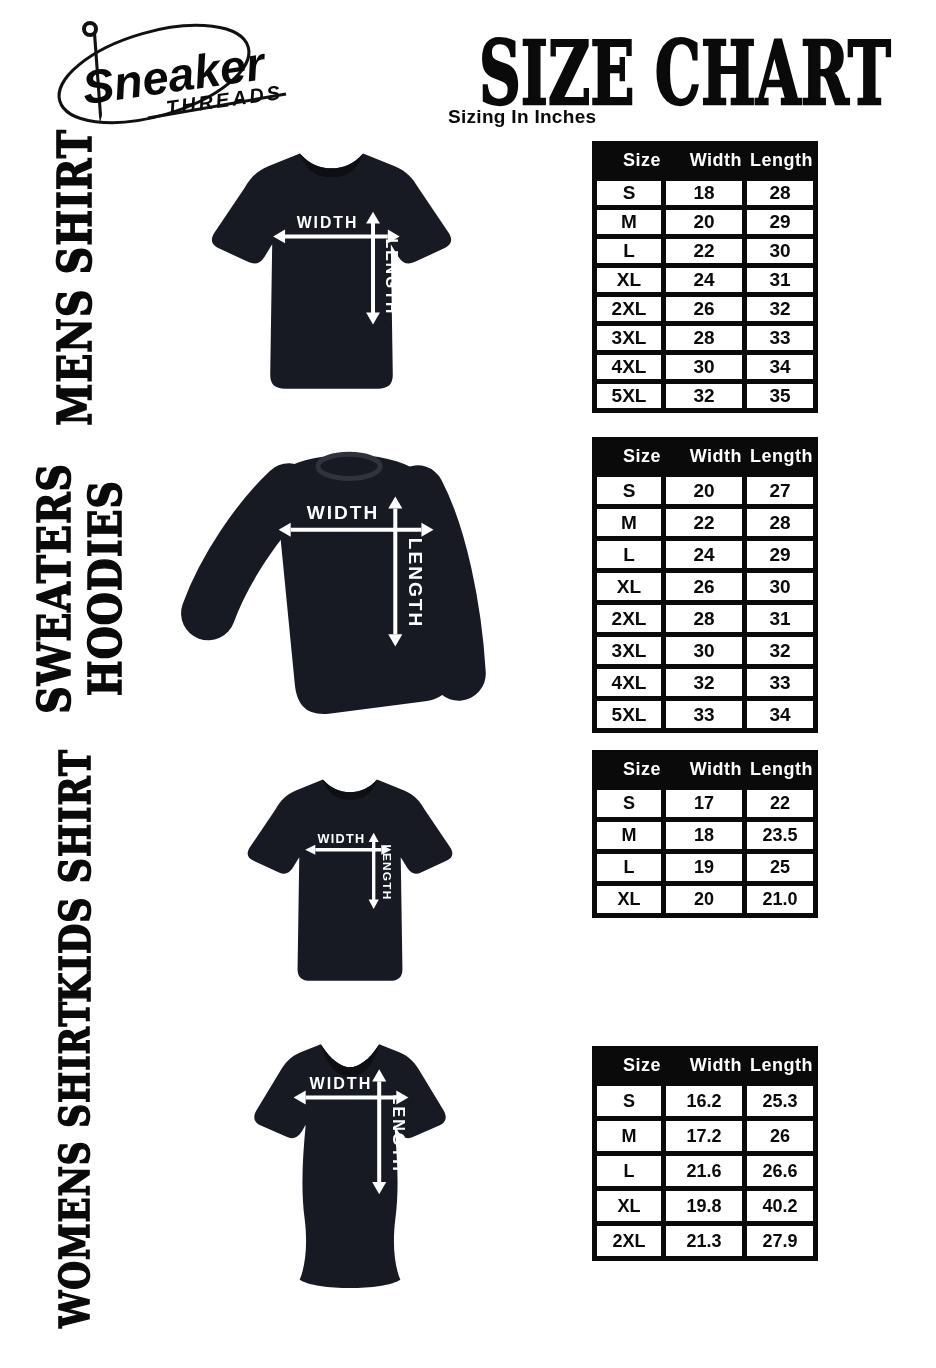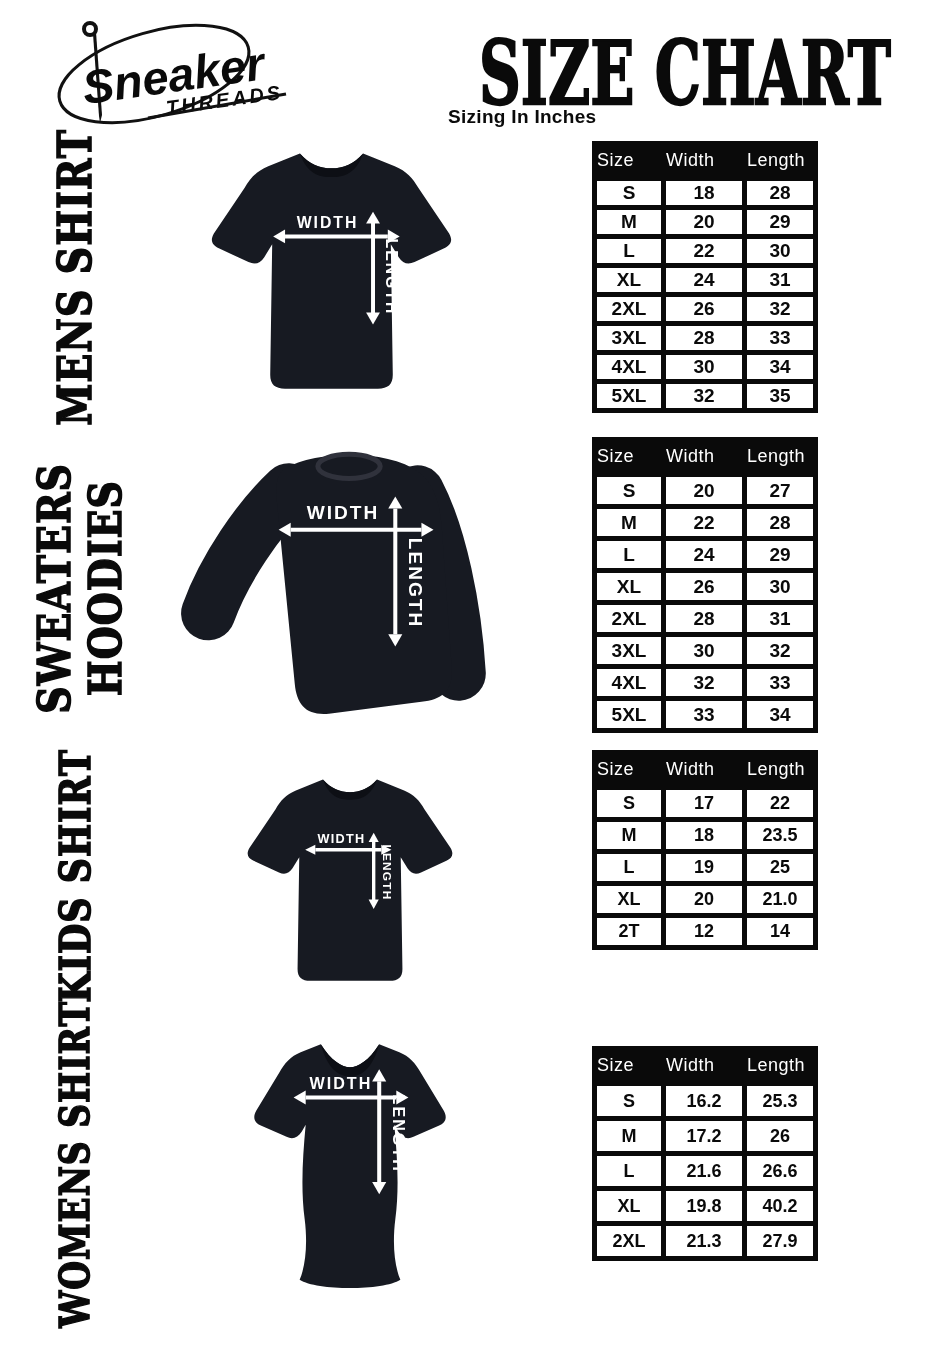--- a/index.html
+++ b/index.html
@@ -32,22 +32,22 @@
   .garment{position:absolute;}
   .g-mens{left:203px;top:136px;width:257px;height:272px;}
   .g-sweater{left:166px;top:426px;width:354px;height:304px;}
   .g-kids{left:240px;top:766px;width:220px;height:230px;}
   .g-womens{left:230px;top:1026px;width:240px;height:286px;}
   svg text{font-family:"Liberation Sans",sans-serif;font-weight:bold;fill:var(--arrow);}
 
   
   .size-table{position:absolute;left:592px;border-collapse:separate;border-spacing:5px;
               background:var(--table_bg);table-layout:fixed;width:226px;}
-  .size-table th{color:var(--header_text);font-size:18px;font-weight:normal;
-                 padding:4px 0 5px;letter-spacing:.5px;text-align:left;background:var(--table_bg);}
+  .size-table th{color:var(--header_text);font-size:18px;font-weight:bold;
+                 padding:4px 0 5px;letter-spacing:.5px;text-align:right;background:var(--table_bg);}
   .size-table td{background:var(--cell_bg);color:var(--ink);text-align:center;
                  font-weight:bold;font-size:19px;vertical-align:middle;}
   .t-mens{top:141px;}   .t-mens td{height:22px;}
   .t-sweat{top:437px;}  .t-sweat td{height:25px;}
   .t-kids{top:750px;}   .t-kids td{height:25px;font-size:18px;}
   .t-womens{top:1046px;}.t-womens td{height:28px;font-size:18px;}
 
   
   .logo{position:absolute;left:36px;top:16px;width:302px;height:122px;}
   .logo text{fill:var(--ink);}
@@ -307,25 +307,20 @@
         <tr>
           <td>L</td>
           <td>19</td>
           <td>25</td>
         </tr>
         <tr>
           <td>XL</td>
           <td>20</td>
           <td>21.0</td>
         </tr>
-        <tr>
-          <td>2T</td>
-          <td>12</td>
-          <td>14</td>
-        </tr>
       </tbody>
     </table>
   <table class="size-table t-womens">
     <colgroup>
         <col style="width:64px">
         <col style="width:76px">
         <col style="width:66px">
       </colgroup>
   <thead>
         <tr>

